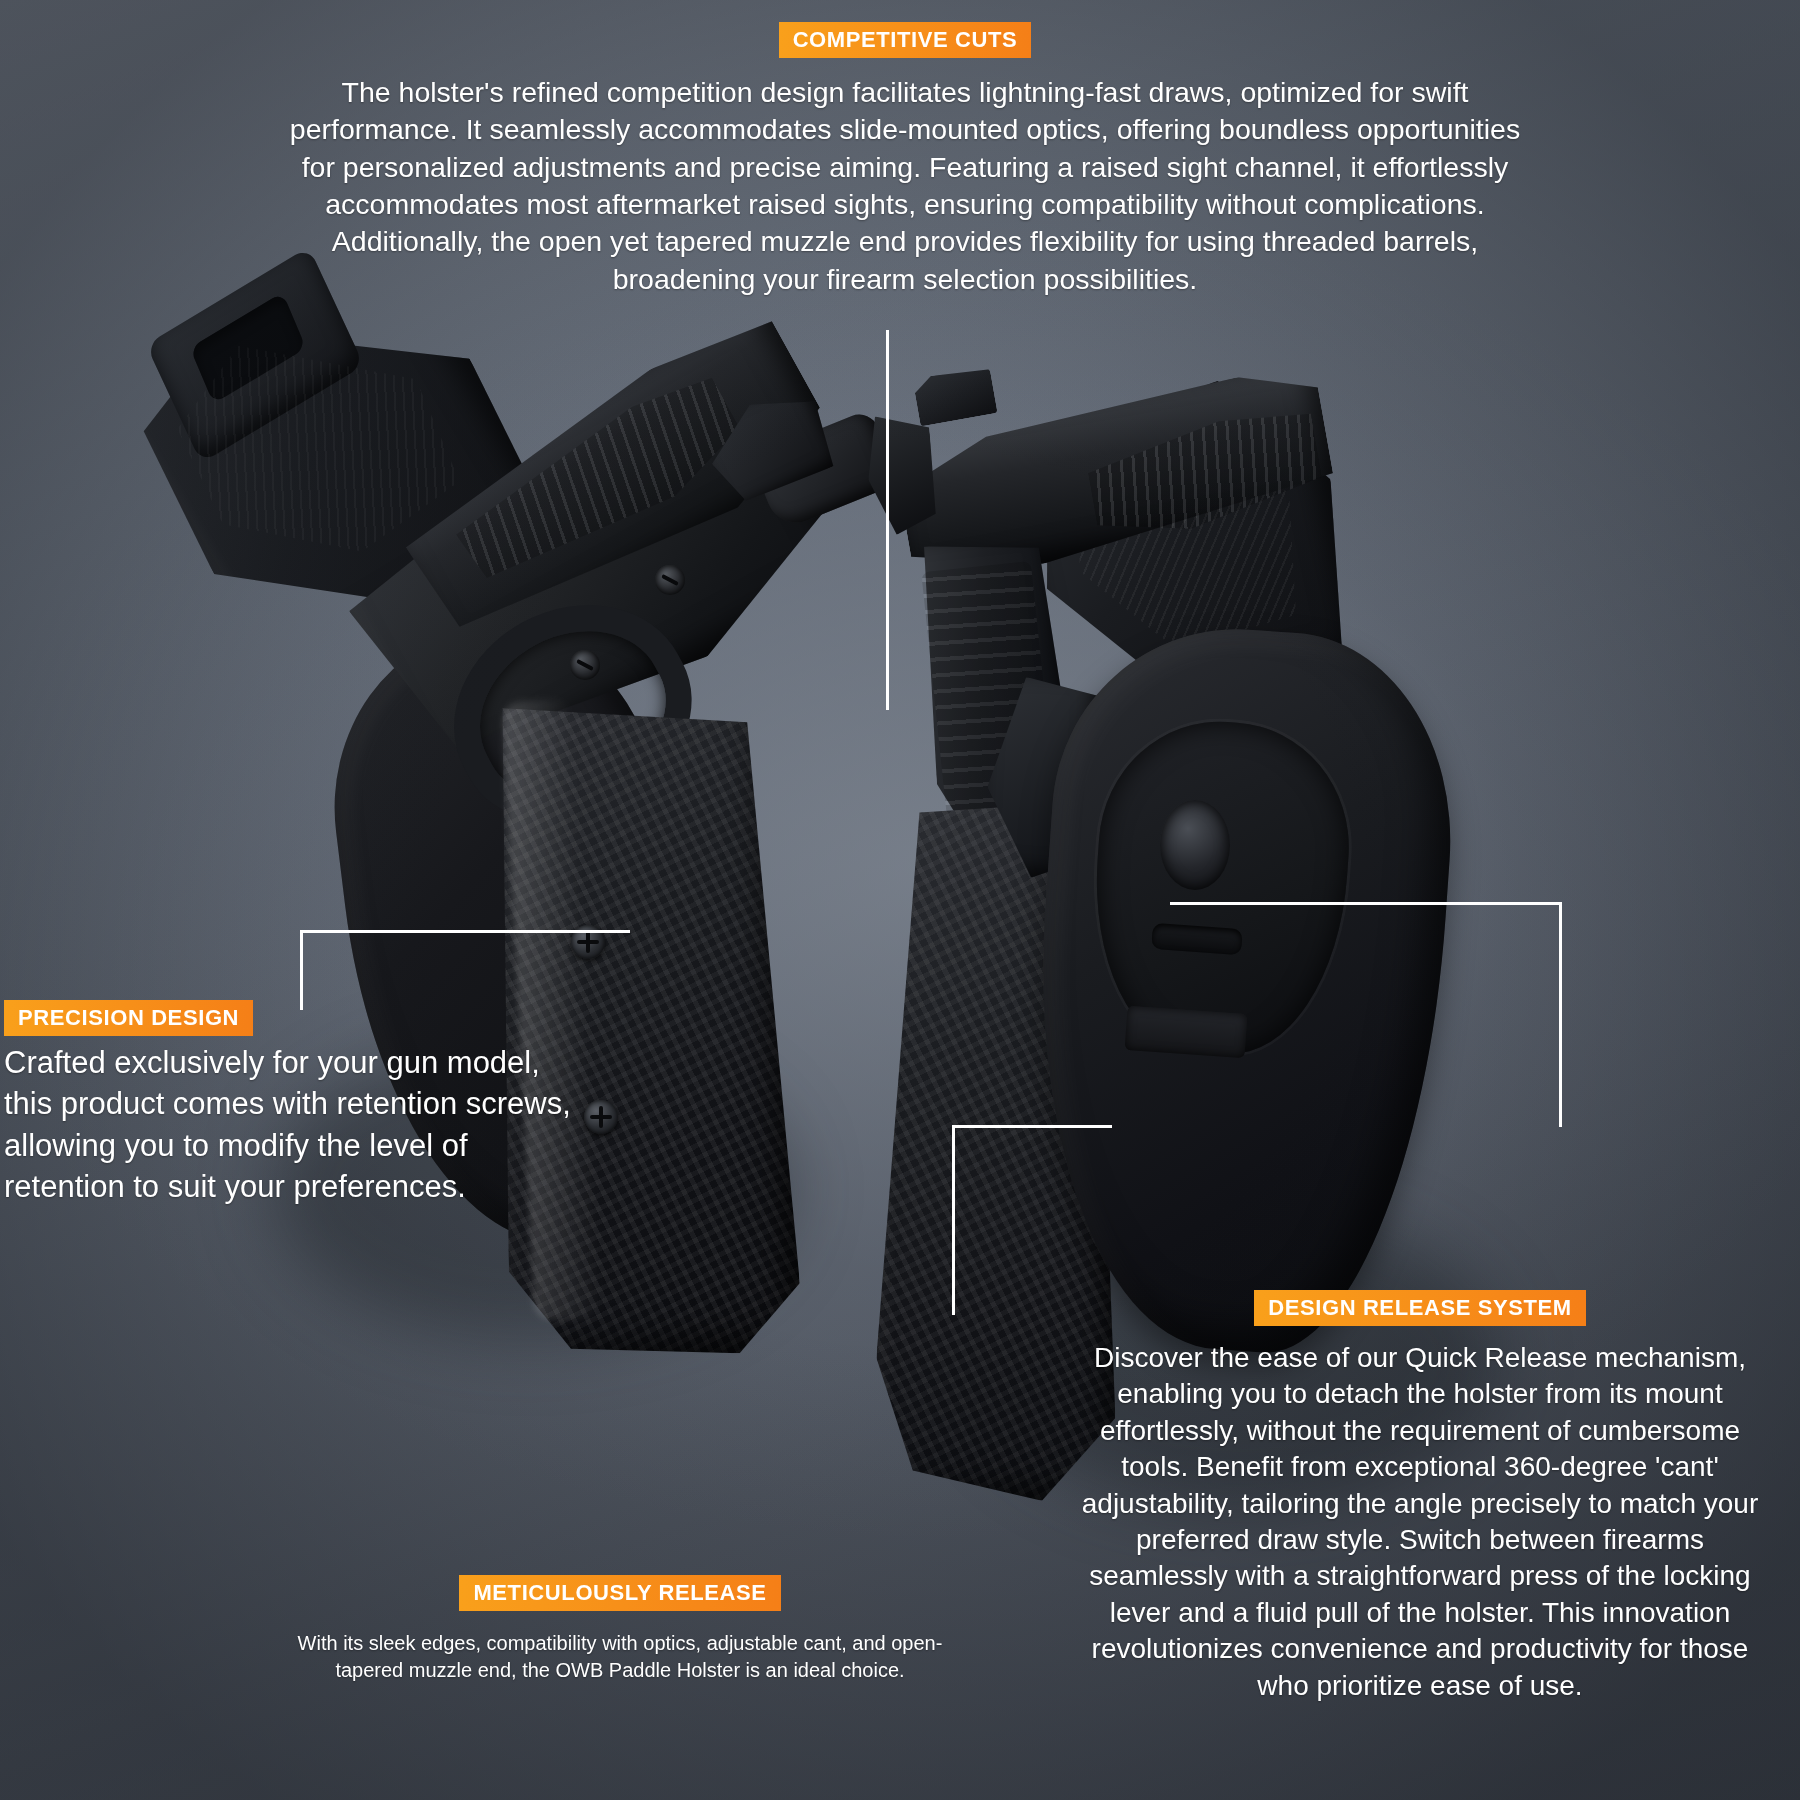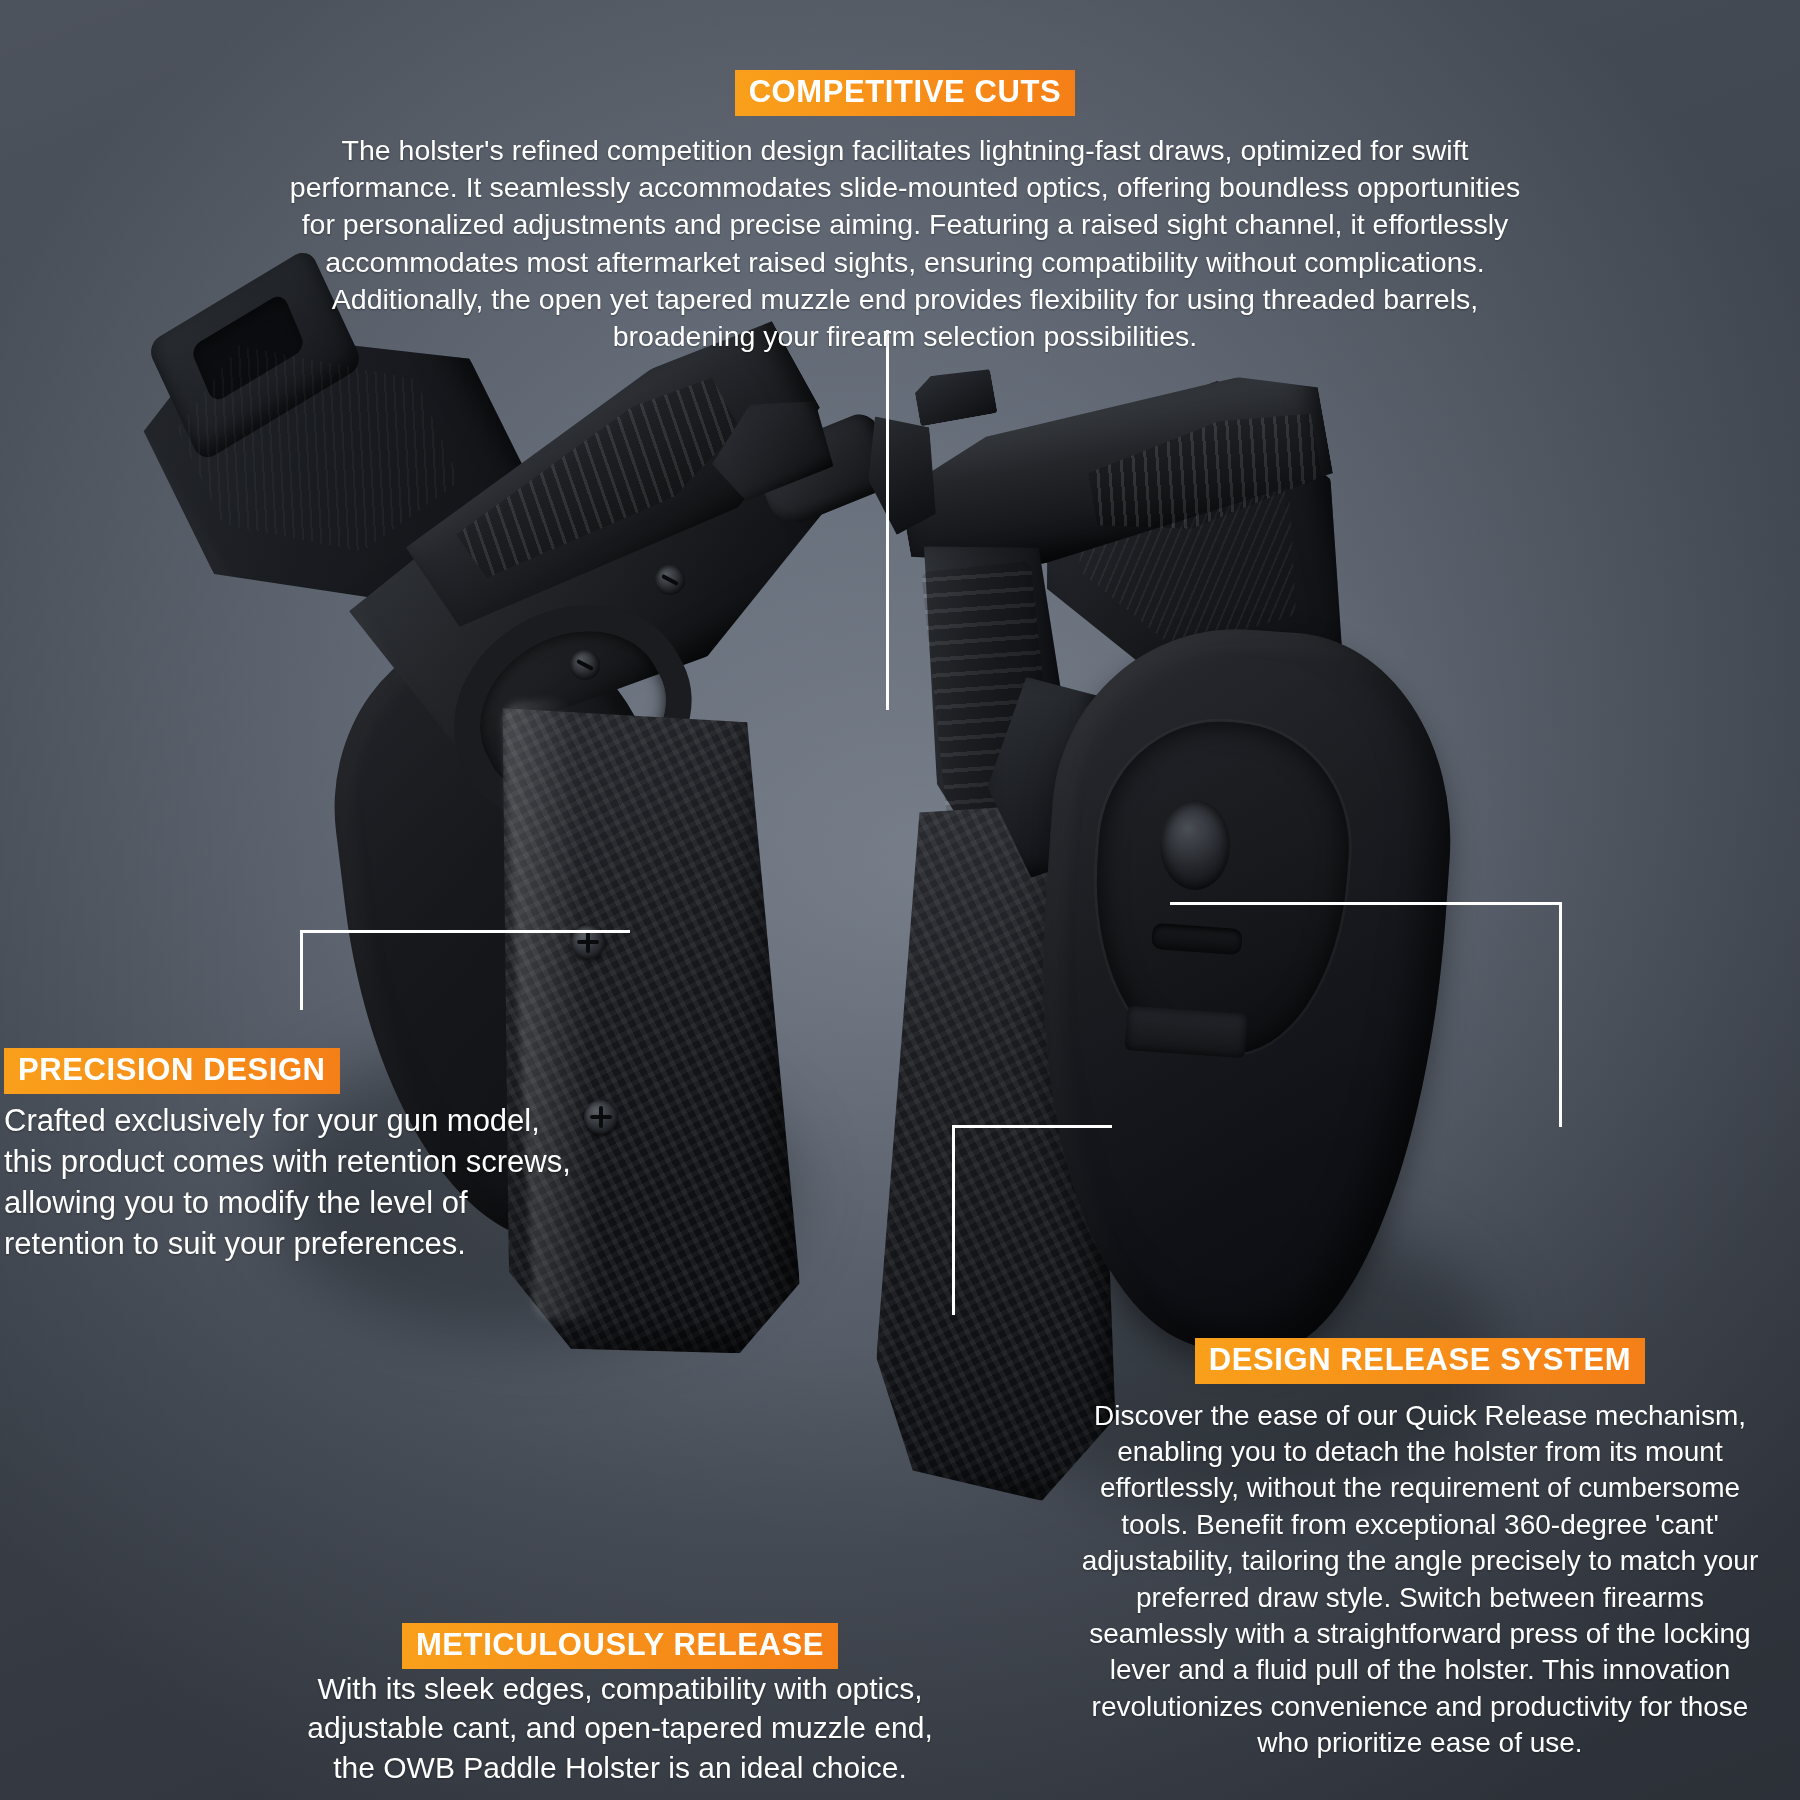--- a/index.html
+++ b/index.html
@@ -30,24 +30,23 @@
   }
 
   
   .tag {
     display: inline-block;
     background: #f68b1f;
     color: #ffffff;
     font-weight: bold;
     letter-spacing: 0.6px;
     padding: 6px 14px 7px 14px;
-    font-size: 31px;
+    font-size: 22px;
     line-height: 1.05;
     white-space: nowrap;
-    margin-top: 48px;
   }
   .tag.grad {
     background: linear-gradient(90deg, #f9a01b 0%, #f57f17 100%);
   }
   .body-text {
     color: #ffffff;
     font-size: 27.5px;
     line-height: 1.30;
     text-shadow: 0 1px 2px rgba(0,0,0,0.35);
   }
@@ -83,22 +82,22 @@
     font-weight: 500;
   }
 
   #block-tailored {
     top: 1575px;
     left: 290px;
     width: 660px;
     text-align: center;
   }
   #block-tailored .body-text {
-    margin-top: 0;
-    font-size: 30px;
+    margin-top: 19px;
+    font-size: 20px;
     line-height: 1.33;
   }
 
   #block-quick {
     top: 1290px;
     left: 1070px;
     width: 700px;
     text-align: center;
   }
   #block-quick .body-text {

